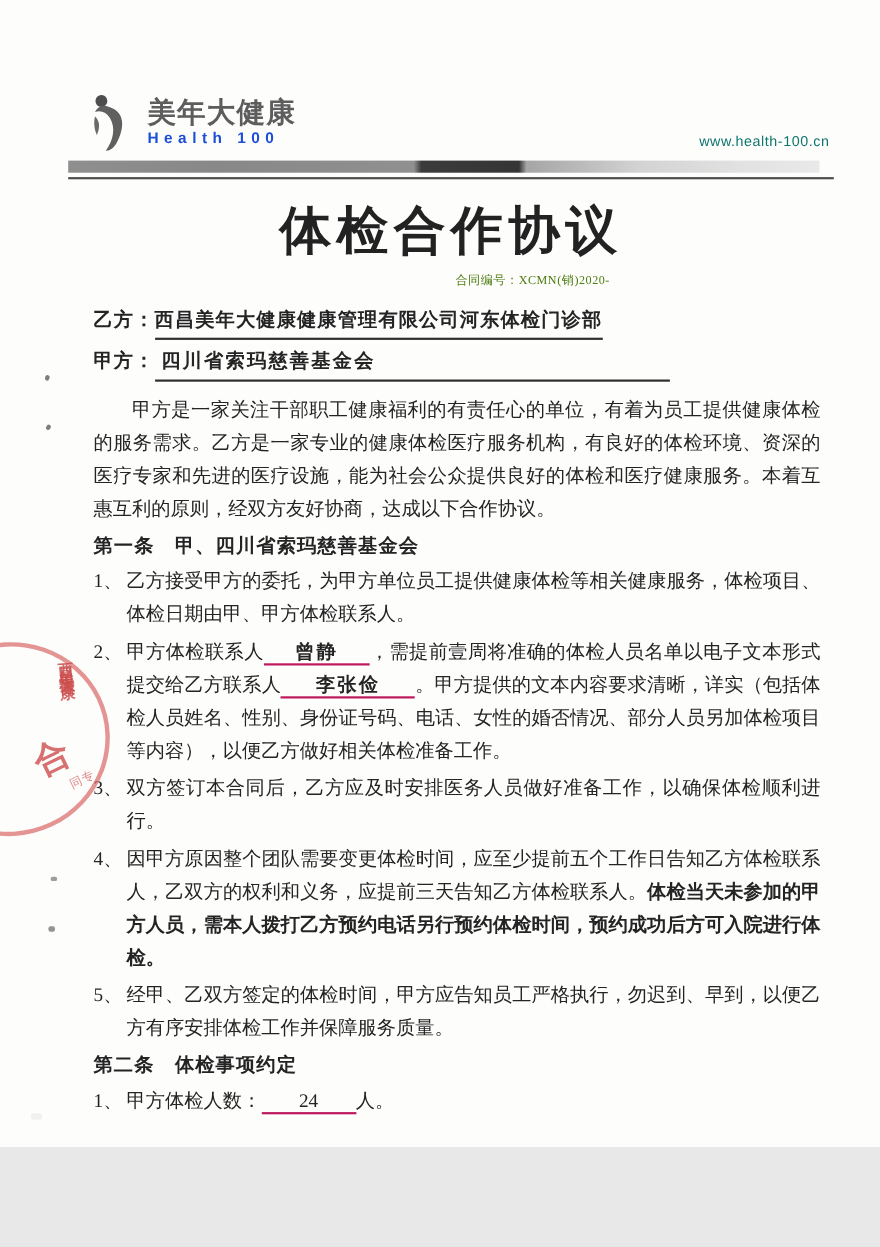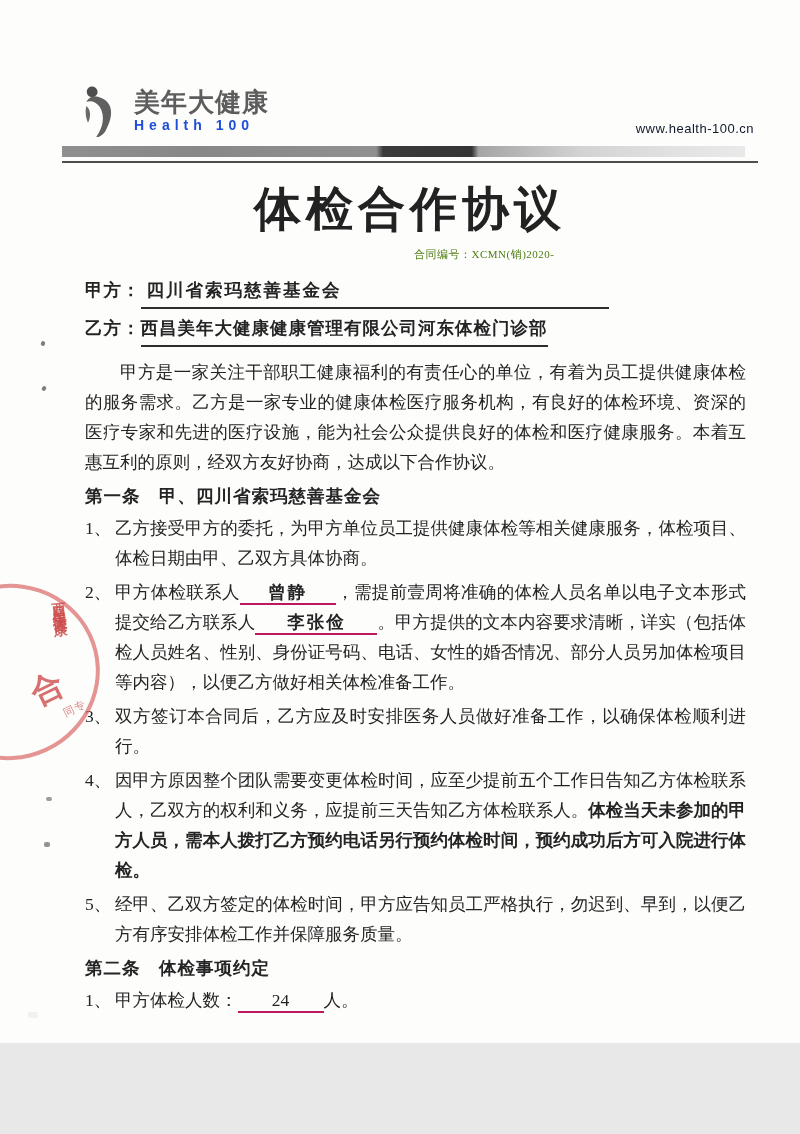--- a/index.html
+++ b/index.html
@@ -12,21 +12,21 @@
     font-family:"Liberation Serif","DejaVu Serif",serif;
     color:#262626;
   }
   
   .header{position:absolute;top:84px;left:78px;right:46px;display:flex;justify-content:space-between;align-items:flex-end;}
   .logo{display:flex;align-items:center;}
   .logo svg{width:50px;height:54px;}
   .logo-text{margin-left:6px;}
   .brand{font-family:"Liberation Sans","DejaVu Sans",sans-serif;font-size:26px;font-weight:700;color:#5d5d5d;letter-spacing:1px;line-height:28px;}
   .brand-sub{font-family:"Liberation Sans","DejaVu Sans",sans-serif;font-size:14px;font-weight:700;color:#1d4ed8;letter-spacing:5px;line-height:18px;}
-  .website{font-family:"Liberation Sans","DejaVu Sans",sans-serif;font-size:13px;color:#0f172a;letter-spacing:.5px;padding-bottom:2px;}
+  .website{font-family:"Liberation Sans","DejaVu Sans",sans-serif;font-size:13px;color:#0f766e;letter-spacing:.5px;padding-bottom:2px;}
   .bar{position:absolute;top:146px;left:62px;width:683px;height:11px;
     background:linear-gradient(90deg,
       #8f8f8f 0%, #888 20%, #909090 46%,
       #3b3b3b 47%, #353535 60%,
       #a5a5a5 61%, #bdbdbd 69%,
       #d3d3d3 76%, #e2e2e2 90%, #e9e9e9 100%);
   }
   .rule{position:absolute;top:161px;left:62px;width:696px;height:2px;background:#4d4d4d;}
   
   .title{position:absolute;top:178px;left:10px;width:100%;text-align:center;
@@ -87,33 +87,33 @@
   </div>
   <div class="bar"></div>
   <div class="rule"></div>
 
   <div class="title">体检合作协议</div>
   <div class="contract-no"><span>合同编号：</span><span>XCMN(销)2020-</span></div>
 
   <div class="body">
 
     <div class="party">
-      <span class="plabel">甲方：</span><span class="ul-a">四川省索玛慈善基金会</span>
+      <span class="plabel">乙方：</span><span class="ul-b">西昌美年大健康健康管理有限公司河东体检门诊部</span>
     </div>
     <div class="party">
-      <span class="plabel">乙方：</span><span class="ul-b">西昌美年大健康健康管理有限公司河东体检门诊部</span>
+      <span class="plabel">甲方：</span><span class="ul-a">四川省索玛慈善基金会</span>
     </div>
 
     <p class="intro">甲方是一家关注干部职工健康福利的有责任心的单位，有着为员工提供健康体检的服务需求。乙方是一家专业的健康体检医疗服务机构，有良好的体检环境、资深的医疗专家和先进的医疗设施，能为社会公众提供良好的体检和医疗健康服务。本着互惠互利的原则，经双方友好协商，达成以下合作协议。</p>
 
     <div class="sec-heading">第一条　甲、四川省索玛慈善基金会</div>
 
     <div class="item">
       <span class="num">1、</span>
-      <div class="itext"><span>乙方接受甲方的委托，为甲方单位员工提供健康体检等相关健康服务，体检项目、体检日期由甲、乙双方具体协商。</span></div>
+      <div class="itext"><span>乙方接受甲方的委托，为甲方单位员工提供健康体检等相关健康服务，体检项目、体检日期由甲、甲方体检联系人。</span></div>
     </div>
 
     <div class="item">
       <span class="num">2、</span>
       <div class="itext"><span>甲方体检联系人</span><span class="blank name w1">曾静</span><span>，需提前壹周将准确的体检人员名单以电子文本形式提交给乙方联系人</span><span class="blank name w2">李张俭</span><span>。甲方提供的文本内容要求清晰，详实（包括体检人员姓名、性别、身份证号码、电话、女性的婚否情况、部分人员另加体检项目等内容），以便乙方做好相关体检准备工作。</span></div>
     </div>
 
     <div class="item">
       <span class="num">3、</span>
       <div class="itext"><span>双方签订本合同后，乙方应及时安排医务人员做好准备工作，以确保体检顺利进行。</span></div>

